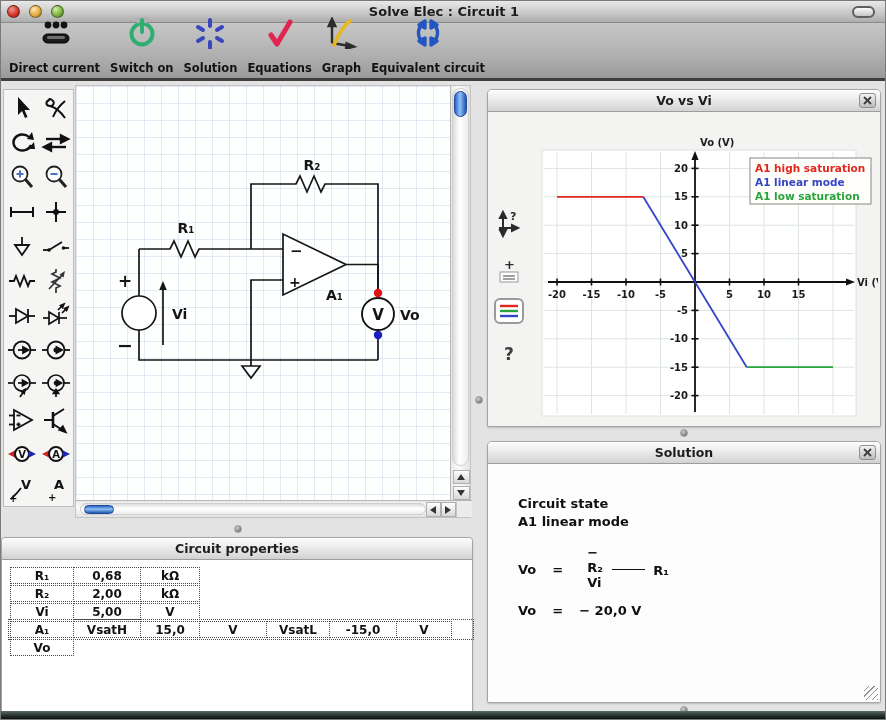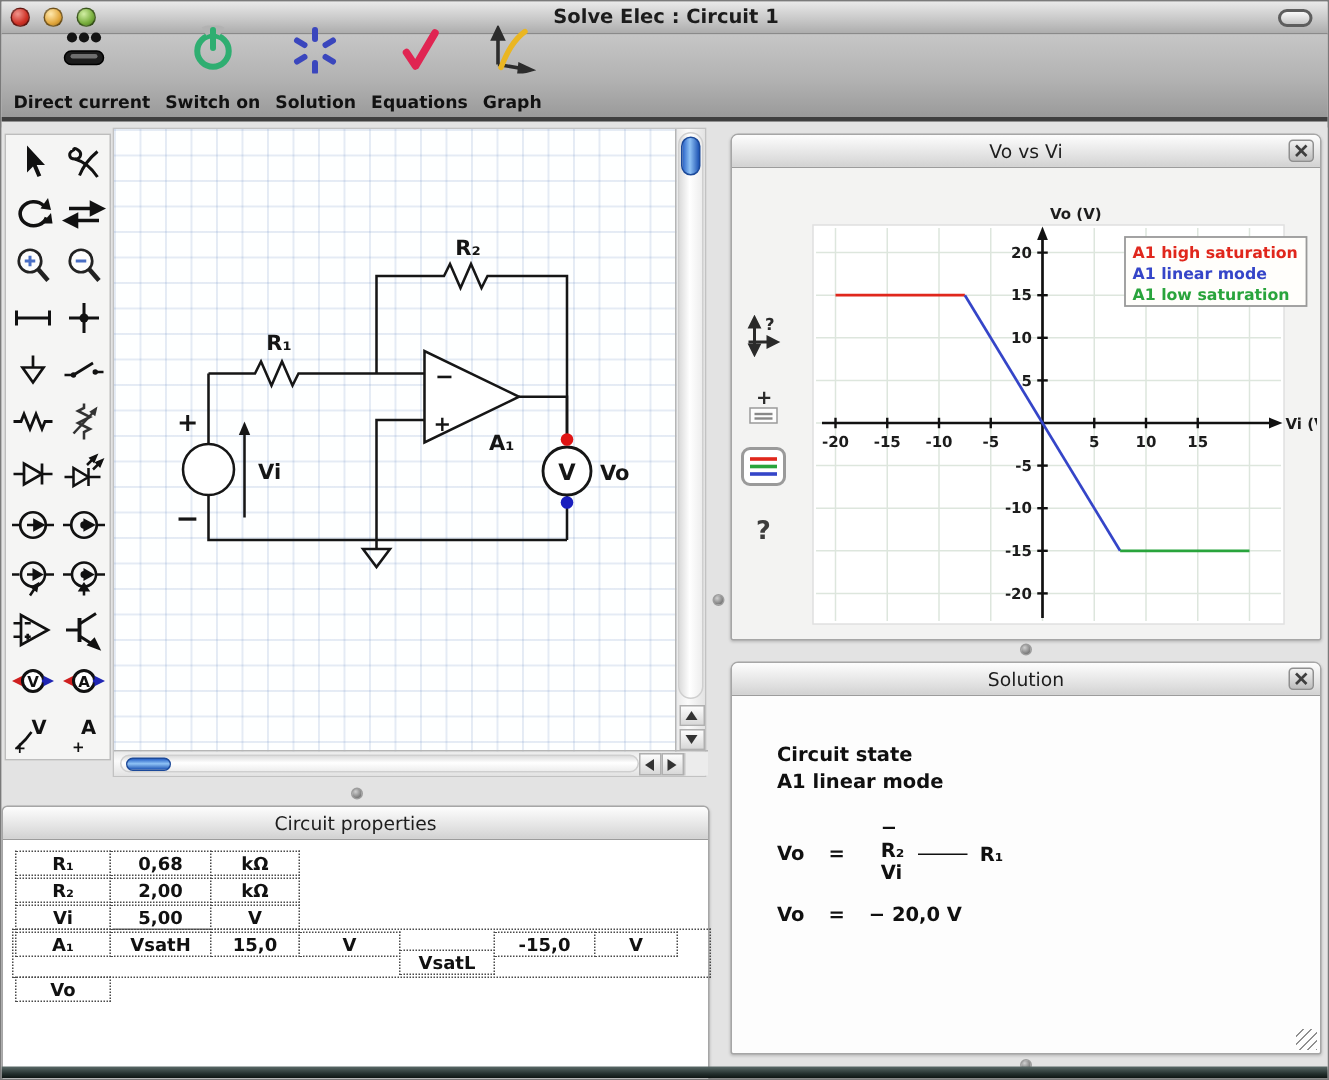--- a/index.html
+++ b/index.html
@@ -62,21 +62,21 @@
 
   
   .dot{position:absolute;width:8px;height:8px;border-radius:50%;
     background:radial-gradient(circle at 35% 30%,#cfcfcf,#7d7d7d 70%,#5c5c5c);border:1px solid #9d9d9d;}
 
   
   .panel{position:absolute;background:#fdfdfd;border:1px solid #a6a6a6;border-radius:5px 5px 2px 2px;
     box-shadow:0 1px 2px rgba(0,0,0,.18);}
   .panel-header{position:relative;height:22px;border-bottom:1px solid #9c9c9c;border-radius:4px 4px 0 0;
     background:linear-gradient(#fdfdfd,#dedede 75%,#d2d2d2);}
-  .panel-title{position:absolute;left:0;right:0;top:3px;text-align:center;font-size:12.5px;font-weight:normal;color:#1d1d1d;}
+  .panel-title{position:absolute;left:0;right:0;top:3px;text-align:center;font-size:12.5px;font-weight:bold;color:#1d1d1d;}
   .close-btn{position:absolute;right:4px;top:3px;width:17px;height:15px;border:1px solid #8f8f8f;border-radius:3px;
     background:linear-gradient(#f2f2f2,#bdbdbd);display:flex;align-items:center;justify-content:center;}
 
   
   #graph-panel{left:486px;top:4px;width:394px;height:338px;}
   .graph-body{position:relative;width:100%;height:314px;background:#f3f3f2;border-radius:0 0 2px 2px;}
   .gside{position:absolute;width:30px;display:flex;align-items:center;justify-content:center;}
   .gside-legend{left:6px;top:186px;width:30px;height:26px;border:2px solid #9a9a9a;border-radius:6px;background:#fff;}
   #chart-svg{position:absolute;left:36px;top:2px;}
   .qmark{font-size:17px;font-weight:bold;color:#3c3c3c;}
@@ -174,20 +174,35 @@
           <g stroke="#2c2c2c" stroke-width="2.4" fill="#2c2c2c">
             <line x1="8" y1="6" x2="8" y2="26"></line>
               <polygon points="8,2 4.7,9 11.3,9"></polygon>
             <line x1="8" y1="26" x2="26" y2="29"></line>
               <polygon points="30,29.6 22.6,26.2 22,31.8"></polygon>
           </g>
           <path d="M10 28 C 14 18, 18 10, 26 4" fill="none" stroke="#eab622" stroke-width="3.6" stroke-linecap="round"></path>
         </svg>
       </span>
       <span class="tb-label">Graph</span>
+    </div>
+    <div class="tb-item">
+      <span>
+        <svg width="36" height="32" viewBox="0 0 36 32">
+          <g stroke="#2456c2" stroke-width="3.4" fill="#2456c2" stroke-linejoin="round">
+            <path d="M13 7 C 7 11, 7 21, 13 25" fill="none"></path>
+            <polygon points="15,4 9,8 15,11"></polygon>
+              <polygon points="15,28 9,24 15,21"></polygon>
+            <path d="M23 7 C 29 11, 29 21, 23 25" fill="none"></path>
+            <polygon points="21,4 27,8 21,11"></polygon>
+              <polygon points="21,28 27,24 21,21"></polygon>
+          </g>
+        </svg>
+      </span>
+      <span class="tb-label">Equivalent circuit</span>
     </div>
   </div>
 
   <div class="content">
 
     <div class="palette">
       <div class="pcell">
           <svg width="30" height="28" viewBox="0 0 30 28">
             <polygon points="11,3 11,21 15,17 18,24 20.5,23 17.5,16 23,16" fill="#111"></polygon>
           </svg>
@@ -626,21 +641,21 @@
           <div class="prow">
             <div class="pcellt" style="width: 64px;">Vi</div>
             <div class="pcellt" style="width: 68px;">5,00</div>
             <div class="pcellt" style="width: 60px;">V</div>
           </div>
           <div class="prow prow-outline">
             <div class="pcellt" style="width: 64px;">A₁</div>
             <div class="pcellt" style="width: 68px;">VsatH</div>
             <div class="pcellt" style="width: 60px;">15,0</div>
             <div class="pcellt" style="width: 68px;">V</div>
-            <div class="pcellt" style="width: 64px; margin-top: 12px;">VsatL</div>
+            <div class="pcellt" style="width: 64px;">VsatL</div>
             <div class="pcellt" style="width: 68px;">-15,0</div>
             <div class="pcellt" style="width: 56px;">V</div>
           </div>
           <div class="prow">
             <div class="pcellt" style="width: 64px;">Vo</div>
           </div>
         </div>
     </div>
 
   </div>

